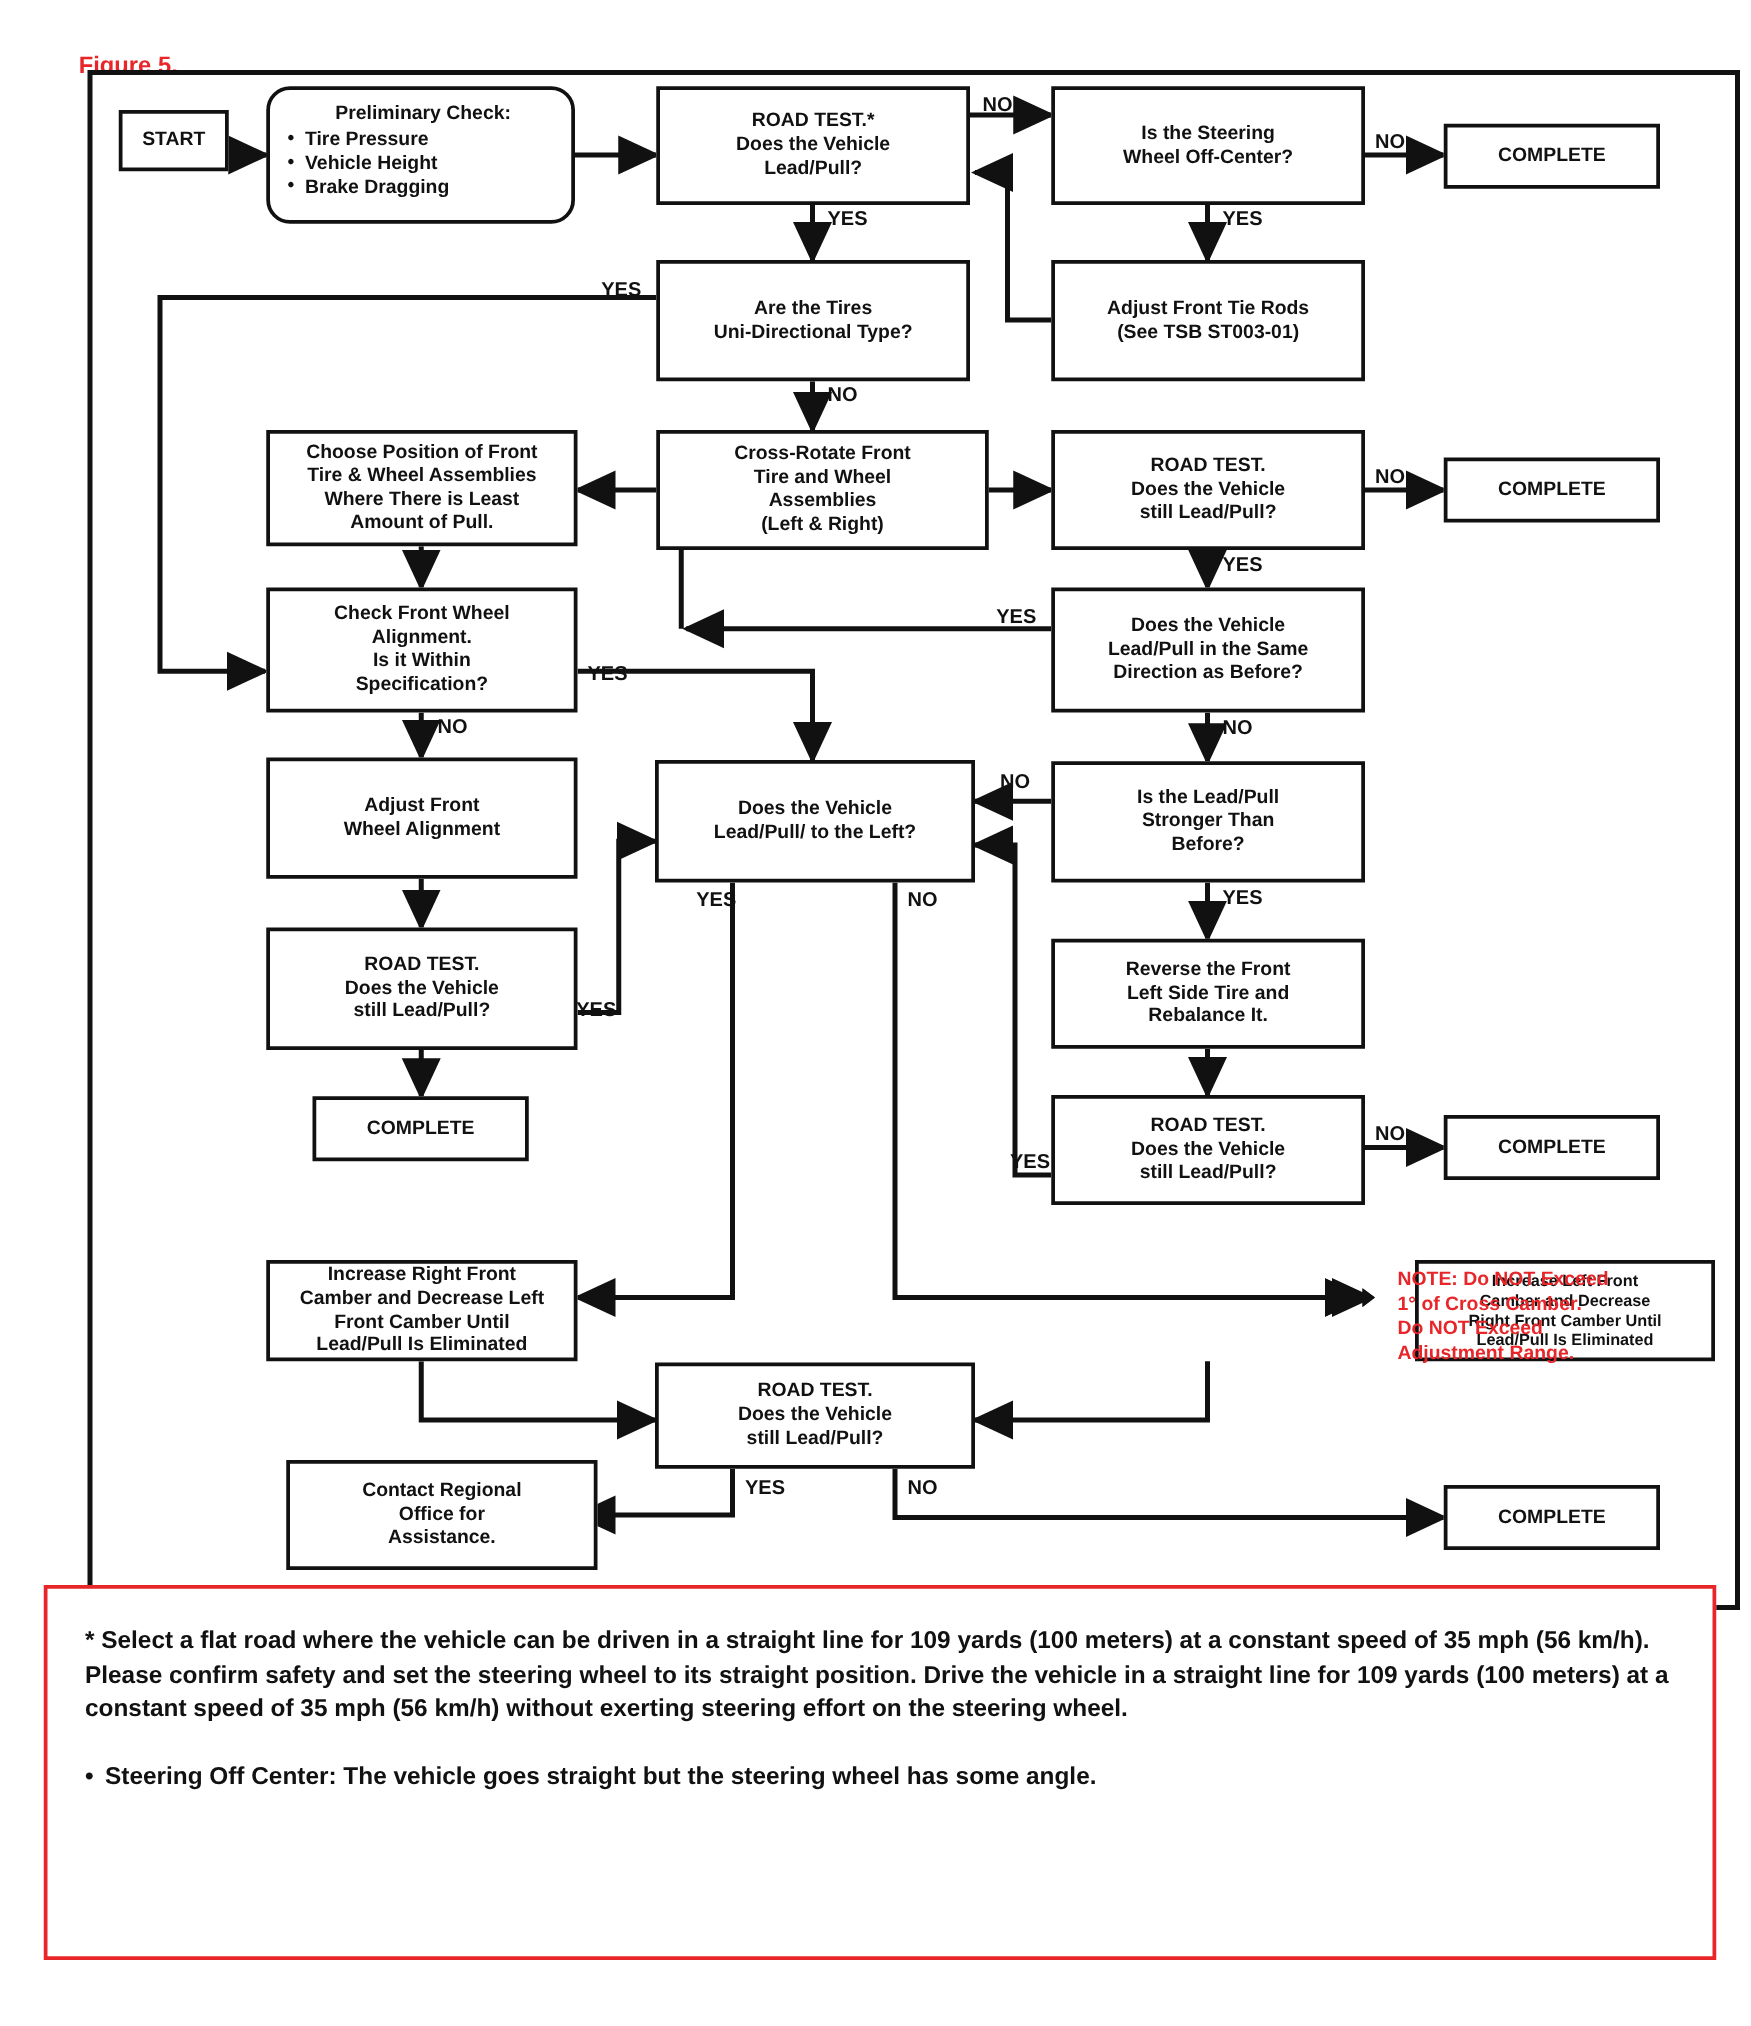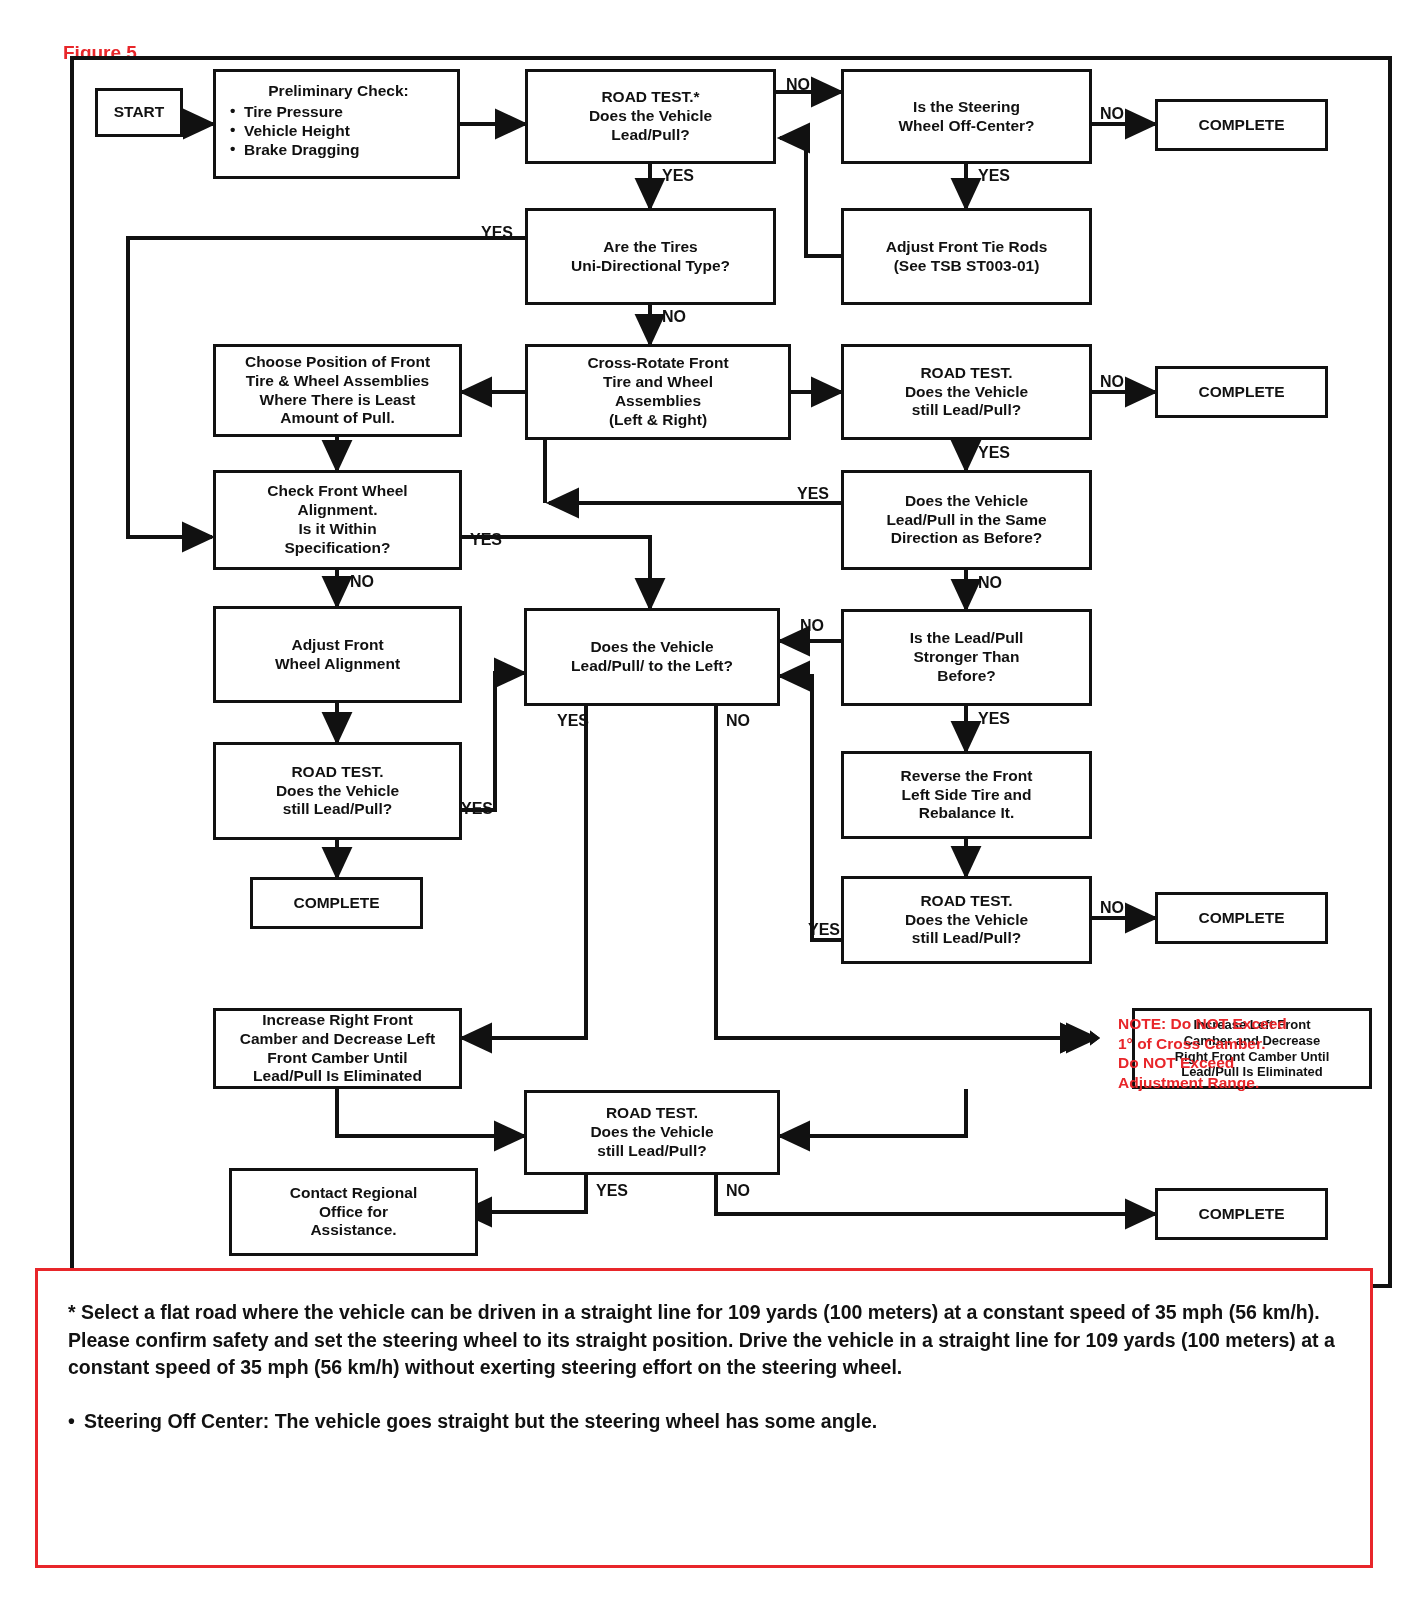--- a/index.html
+++ b/index.html
@@ -21,21 +21,21 @@
   
   .node{
     position:absolute;box-sizing:border-box;background:#fff;
     border:3px solid #111;
     display:flex;align-items:center;justify-content:center;
     text-align:center;font-weight:bold;color:#111;
     font-size:15.5px;line-height:1.22;padding:4px 6px;
   }
   .node .lines{width:100%;}
   .node .ln{display:block;white-space:pre;}
-  .node.bulleted{text-align:left;display:block;padding:10px 10px 8px 14px;}
+  .node.bulleted{text-align:left;display:block;padding:10px 10px 8px 14px;border-radius:19px;}
   .node.bulleted .hd{display:block;text-align:center;margin-bottom:2px;}
   .node.bulleted .bl{display:block;padding-left:14px;position:relative;}
   .node.bulleted .bl::before{content:"\2022";position:absolute;left:0px;top:-1px;}
   
   .elabel{
     position:absolute;font-size:16px;font-weight:bold;color:#111;
     background:transparent;white-space:nowrap;
   }
   
   #camber-note{

